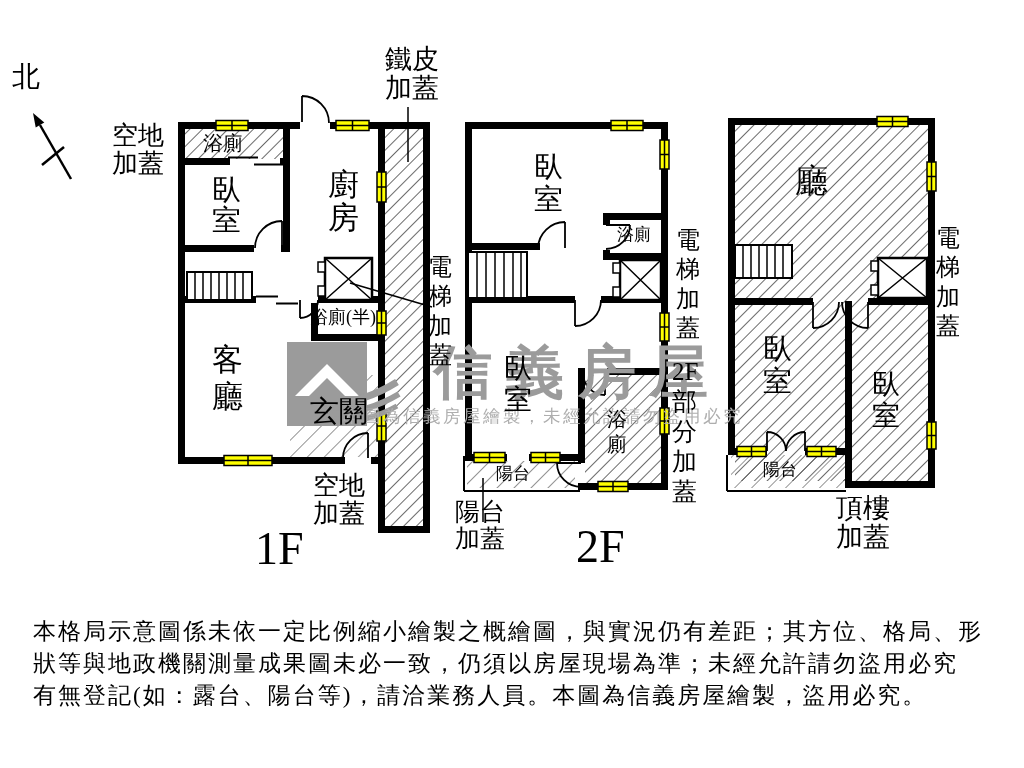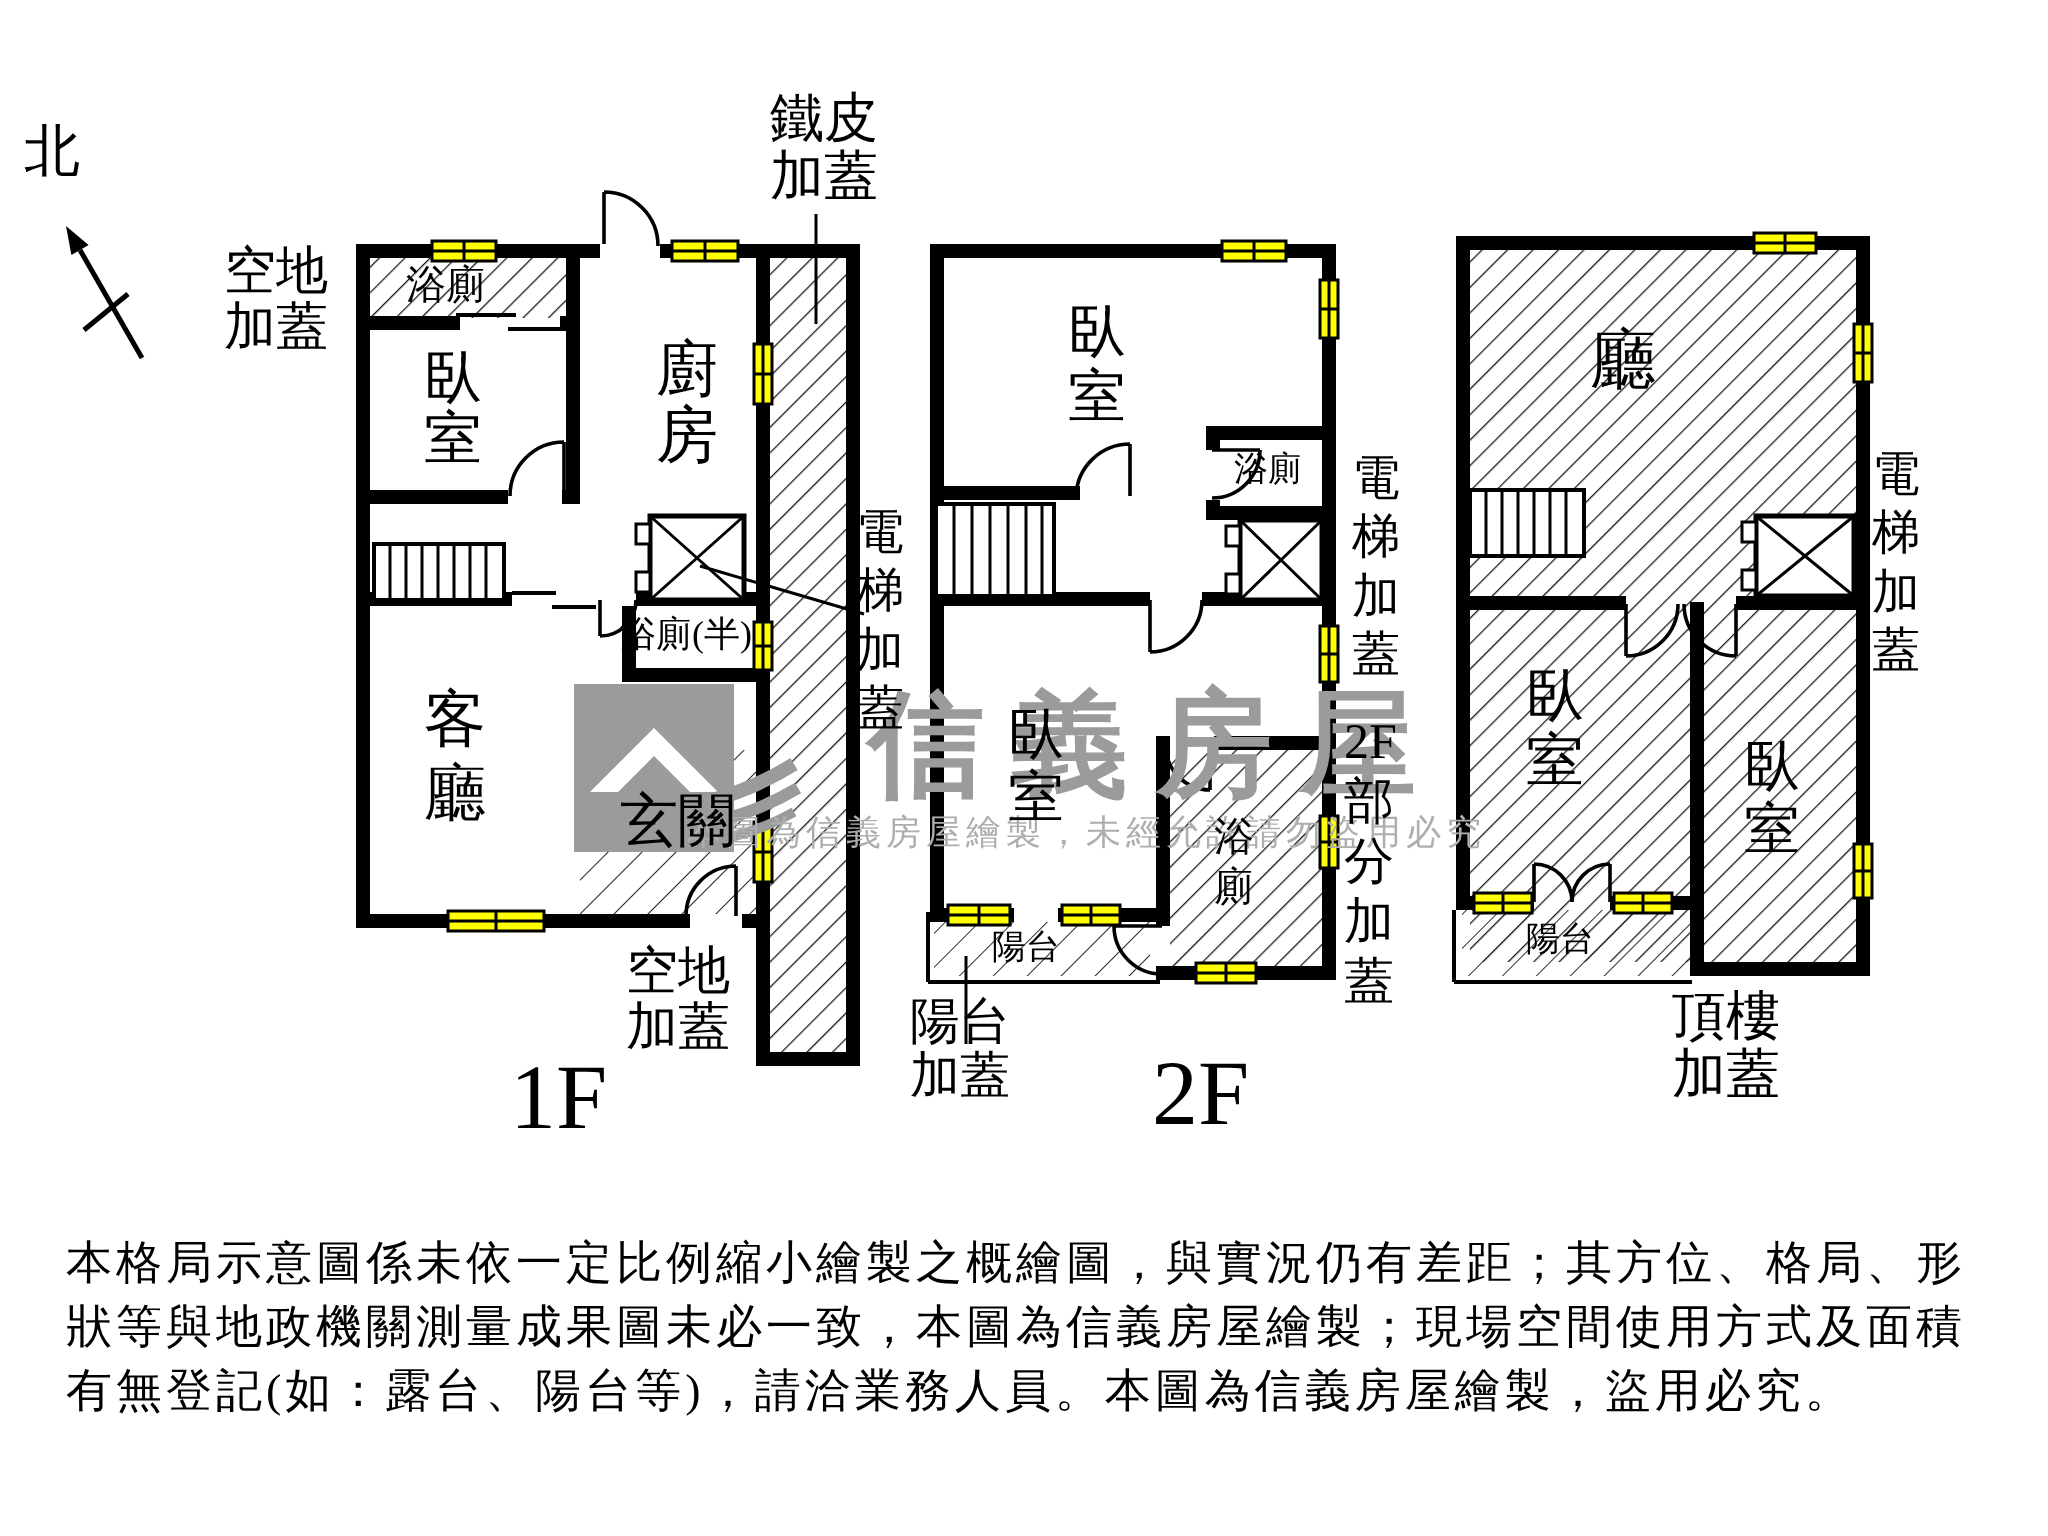--- a/index.html
+++ b/index.html
@@ -237,17 +237,17 @@
 
   <div class="lbl nowrap" style="left:795px;top:164px;font-size:33px;">廳</div>
   <div class="lbl wrap ctr" style="left:763px;top:332px;width:34px;font-size:29px;line-height:1.15;">臥室</div>
   <div class="lbl wrap ctr" style="left:872px;top:368px;width:32px;font-size:28px;line-height:1.15;">臥室</div>
   <div class="lbl nowrap" style="left:763px;top:461px;font-size:17px;">陽台</div>
   <div class="lbl wrap ctr" style="left:936px;top:224px;width:28px;font-size:24px;line-height:1.22;">電梯加蓋</div>
   <div class="lbl wrap ctr floorname" style="left:796px;top:494px;width:60px;font-size:27px;">頂樓加蓋</div>
 
   <div id="disclaimer">
     <div>本格局示意圖係未依一定比例縮小繪製之概繪圖，與實況仍有差距；其方位、格局、形</div>
-    <div>狀等與地政機關測量成果圖未必一致，本圖為信義房屋繪製；現場空間使用方式及面積</div>
+    <div>狀等與地政機關測量成果圖未必一致，仍須以房屋現場為準；未經允許請勿盜用必究</div>
     <div>有無登記(如：露台、陽台等)，請洽業務人員。本圖為信義房屋繪製，盜用必究。</div>
   </div>
 
 </div>
 
 </body></html>

